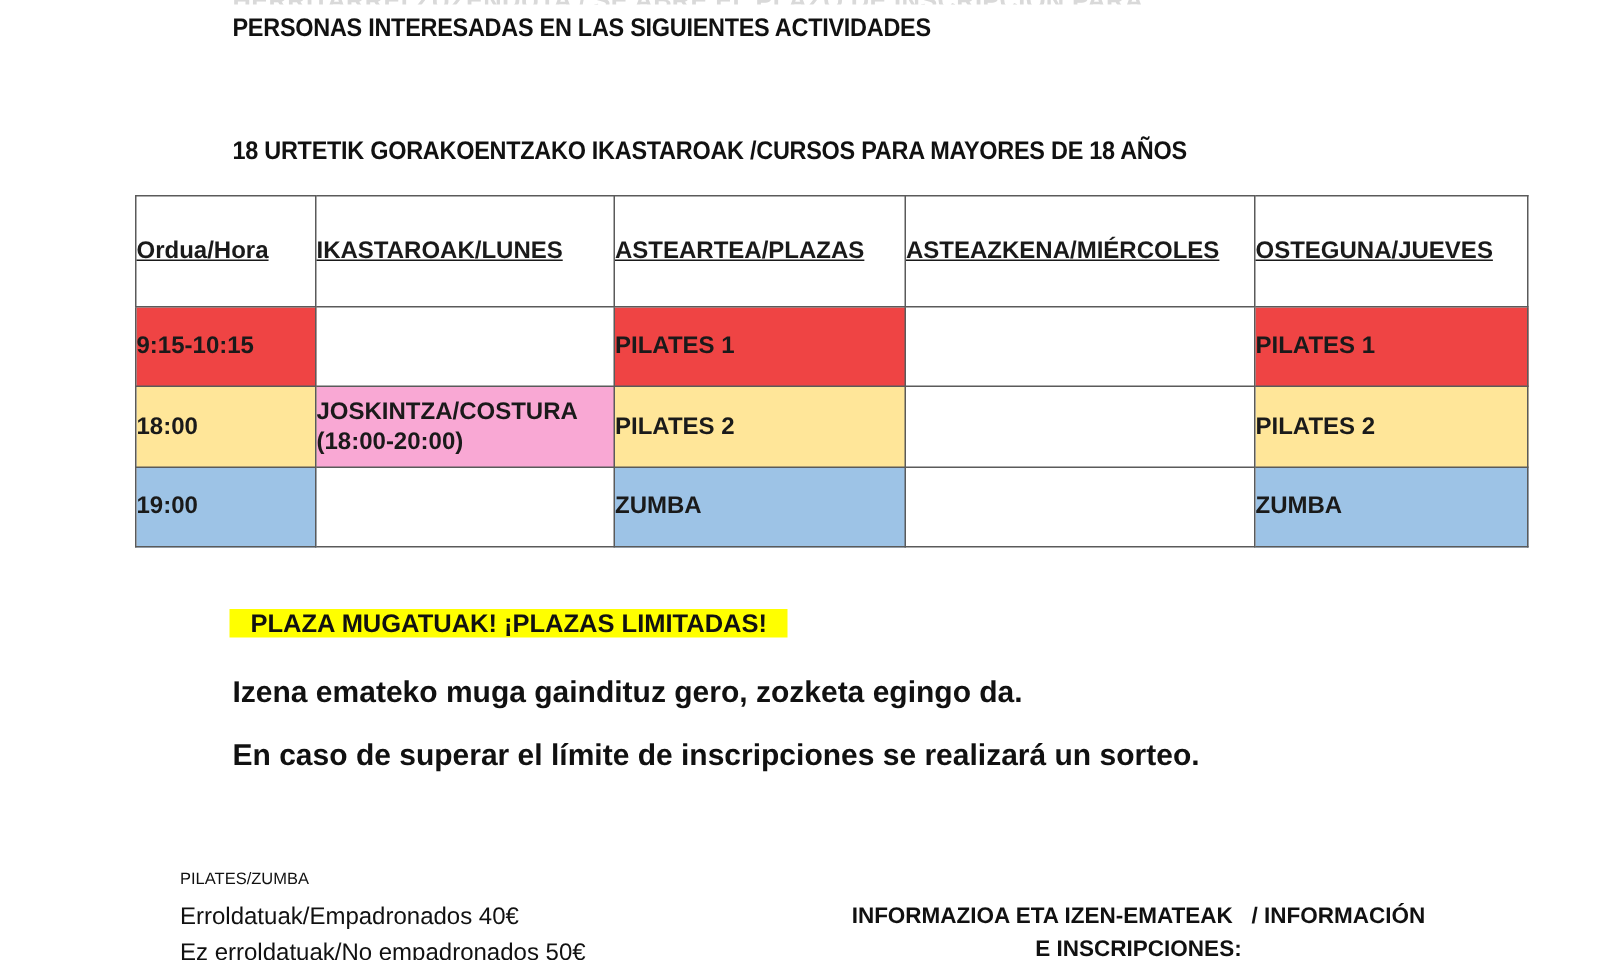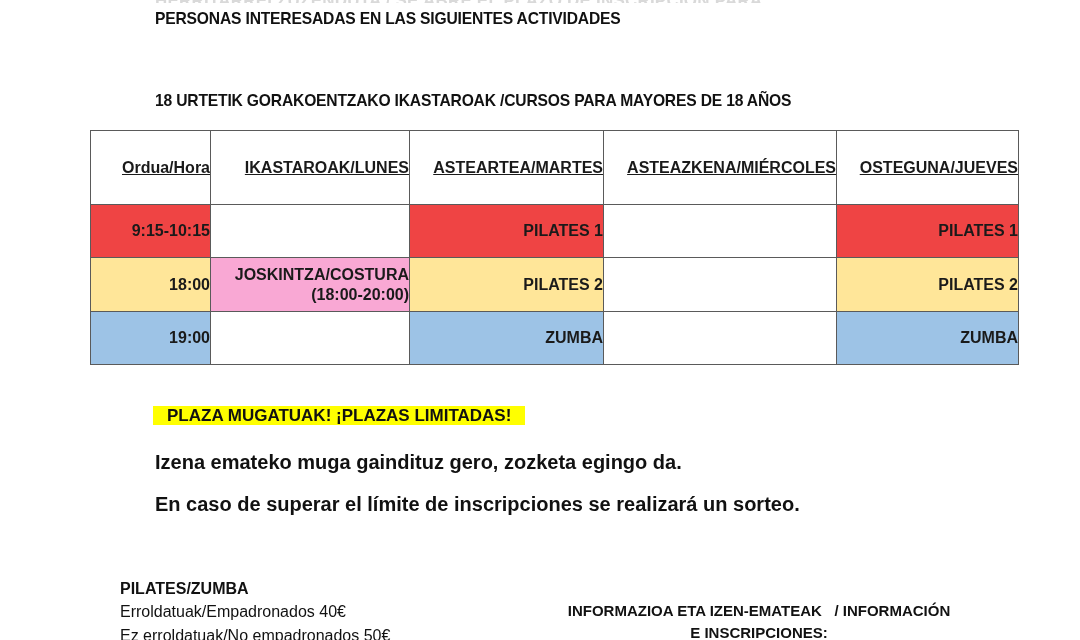--- a/index.html
+++ b/index.html
@@ -15,36 +15,36 @@
   }
   .heading {
     font-weight: bold; font-size: 17px; letter-spacing: -0.2px; white-space: nowrap;
     transform: scaleX(0.92); transform-origin: left center;
   }
   table.schedule {
     position: absolute; left: 90px; top: 130px; border-collapse: collapse;
     table-layout: fixed;
   }
   table.schedule td, table.schedule th {
-    border: 1.5px solid #5a5a5a; text-align: right; vertical-align: middle;
+    border: 1.5px solid #5a5a5a; text-align: left; vertical-align: middle;
     font-weight: bold; font-size: 16px; padding: 0; color: #1a1a1a;
   }
   table.schedule th { height: 73px; background: #fff; }
   table.schedule th span { text-decoration: underline; }
   table.schedule tr.r1 td { height: 52px; }
   table.schedule tr.r2 td { height: 53px; }
   table.schedule tr.r3 td { height: 52px; }
   .c-orange { background: #ef4444; }
   .c-yellow { background: #FFE699; }
   .c-green  { background: #f9a8d4; line-height: 20px; }
   .c-blue   { background: #9DC3E6; }
   .c-empty  { background: #ffffff; }
   .highlight { background: #FFFF00; font-weight: bold; font-size: 17px; padding: 0 14px; }
   .para { font-weight: bold; font-size: 20px; white-space: nowrap; }
-  .price-title { font-weight: bold; font-size: 16px; }
+  .price-title { font-weight: normal; font-size: 11px; }
   .price-line { font-size: 16px; white-space: nowrap; }
   .info {
     font-weight: bold; font-size: 15px; text-align: center; width: 420px; line-height: 22px;
   }
   .info .ul { }
 </style>
 </head>
 <body>
 
 <div class="abs cutline">HERRITARREI ZUZENDUTA / SE ABRE EL PLAZO DE INSCRIPCIÓN PARA</div>
@@ -58,21 +58,21 @@
     <col style="width:120px">
     <col style="width:199px">
     <col style="width:194px">
     <col style="width:233px">
     <col style="width:182px">
   </colgroup>
   <tbody>
       <tr>
     <th><span>Ordua/Hora</span></th>
     <th><span>IKASTAROAK/LUNES</span></th>
-    <th><span>ASTEARTEA/MARTES</span></th>
+    <th><span>ASTEARTEA/PLAZAS</span></th>
     <th><span>ASTEAZKENA/MIÉRCOLES</span></th>
     <th><span>OSTEGUNA/JUEVES</span></th>
   </tr>
   <tr class="r1">
     <td class="c-orange">9:15-10:15</td>
     <td class="c-empty"></td>
     <td class="c-orange">PILATES 1</td>
     <td class="c-empty"></td>
     <td class="c-orange">PILATES 1</td>
   </tr>

